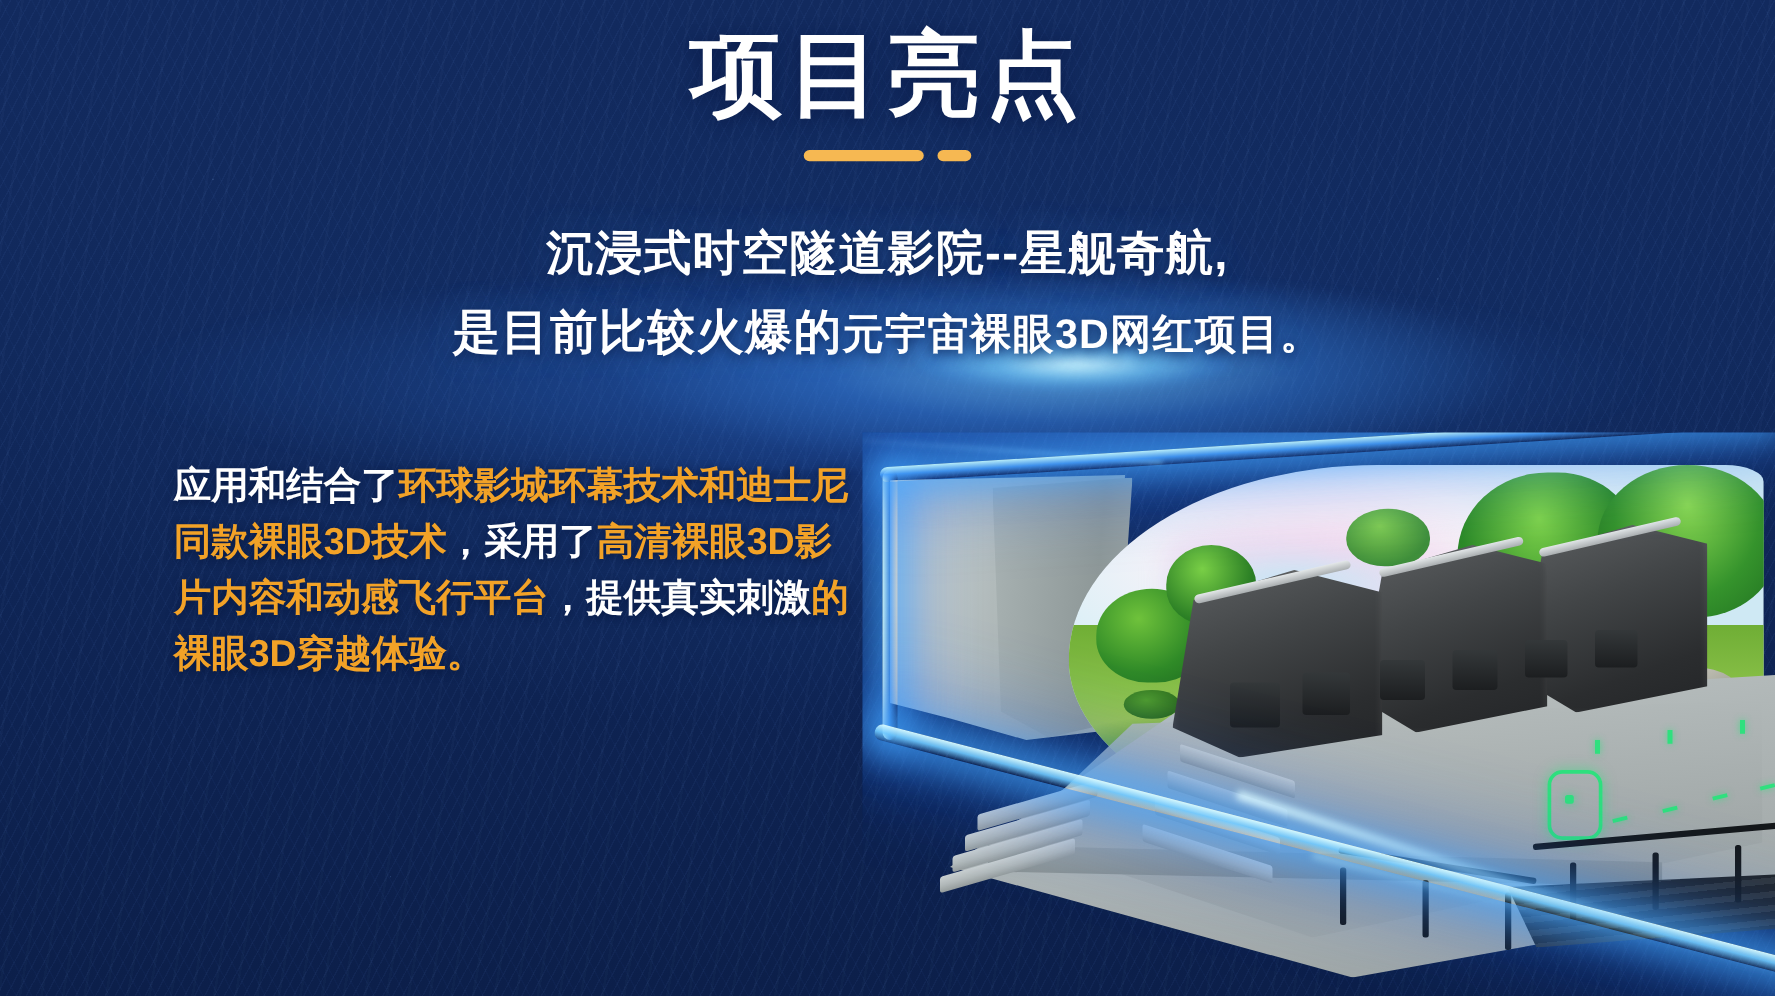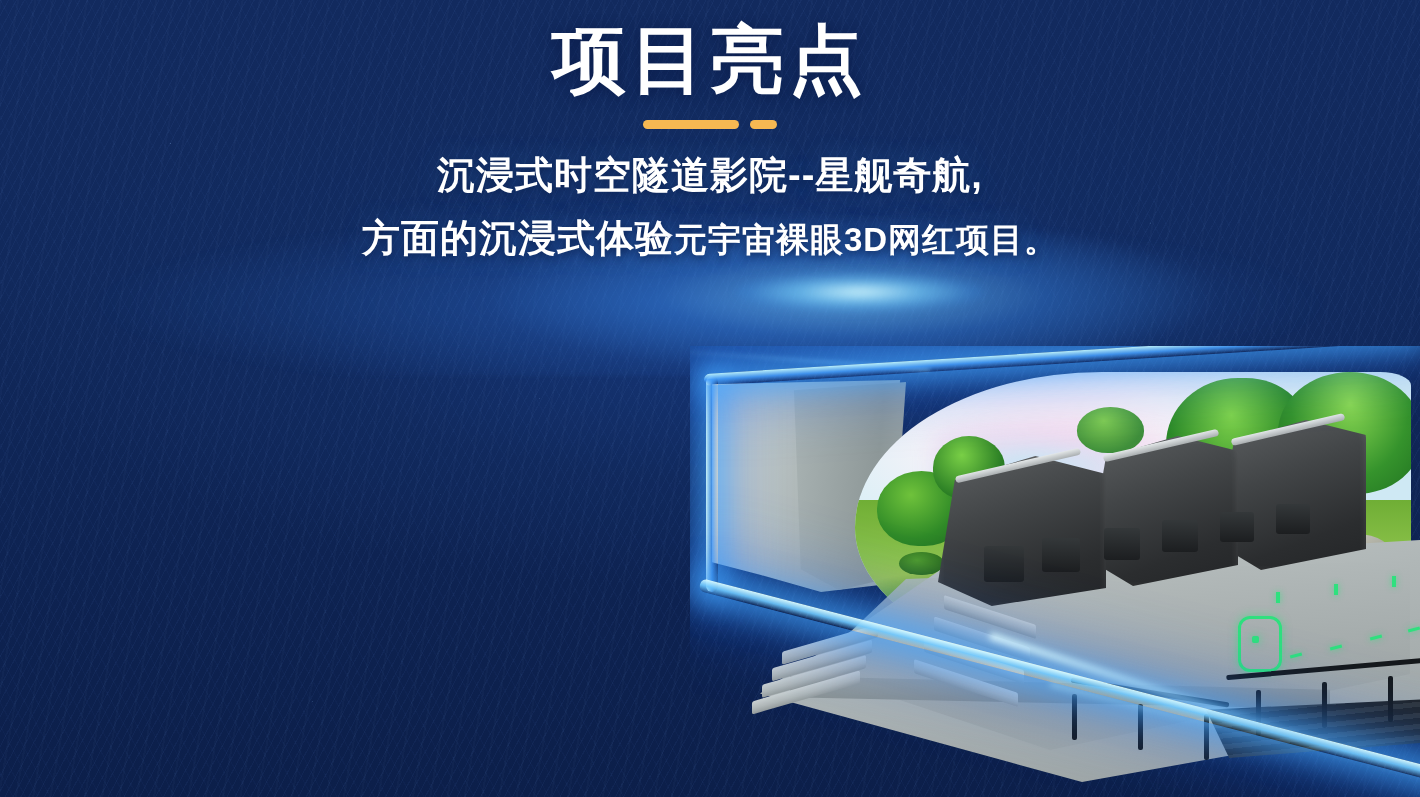--- a/index.html
+++ b/index.html
@@ -91,21 +91,21 @@
     background: #f6b852;
   }
   .divider .bar-short {
     width: 27px; height: 9px;
     border-radius: 5px;
     background: #f6b852;
   }
 
   .subtitle {
     position: absolute;
-    left: 0; right: 0; top: 151px;
+    left: 0; right: 0; top: 179px;
     text-align: center;
     color: #ffffff;
     font-weight: bold;
     line-height: 1.28;
     text-shadow: 0 2px 10px rgba(5,22,66,.9), 0 0 22px rgba(90,170,255,.35);
   }
   .subtitle .l1 { display: block; font-size: 38px; letter-spacing: 1px; }
   .subtitle .l2 { display: block; font-size: 38px; letter-spacing: 1px; margin-top: 14px; }
   .subtitle .big { font-size: 33px; letter-spacing: 1px; }
 
@@ -417,24 +417,25 @@
 
   <div class="title">项目亮点</div>
 
   <div class="divider">
     <span class="bar-long"></span>
     <span class="bar-short"></span>
   </div>
 
   <div class="subtitle">
     <span class="l1">沉浸式时空隧道影院--星舰奇航,</span>
-    <span class="l2"><span>方面的沉浸式体验</span><span class="big">元宇宙裸眼3D网红项目。</span></span>
+    <span class="l2"><span>是目前比较火爆的</span><span class="big">元宇宙裸眼3D网红项目。</span></span>
   </div>
 
   <div class="copy">
+    <p><span>应用和结合了</span><span class="hl">环球影城环幕技术和迪士尼同款裸眼3D技术</span><span>，采用了</span><span class="hl">高清裸眼3D影片内容和动感飞行平台</span><span>，提供真实刺激</span><span class="hl">的裸眼3D穿越体验。</span></p>
   </div>
 
   <div class="render">
     <div class="render-inner">
 
       <div class="beam-c"></div>
 
       <div class="tunnel-wall"></div>
       <div class="tunnel-wall-dark"></div>
 

